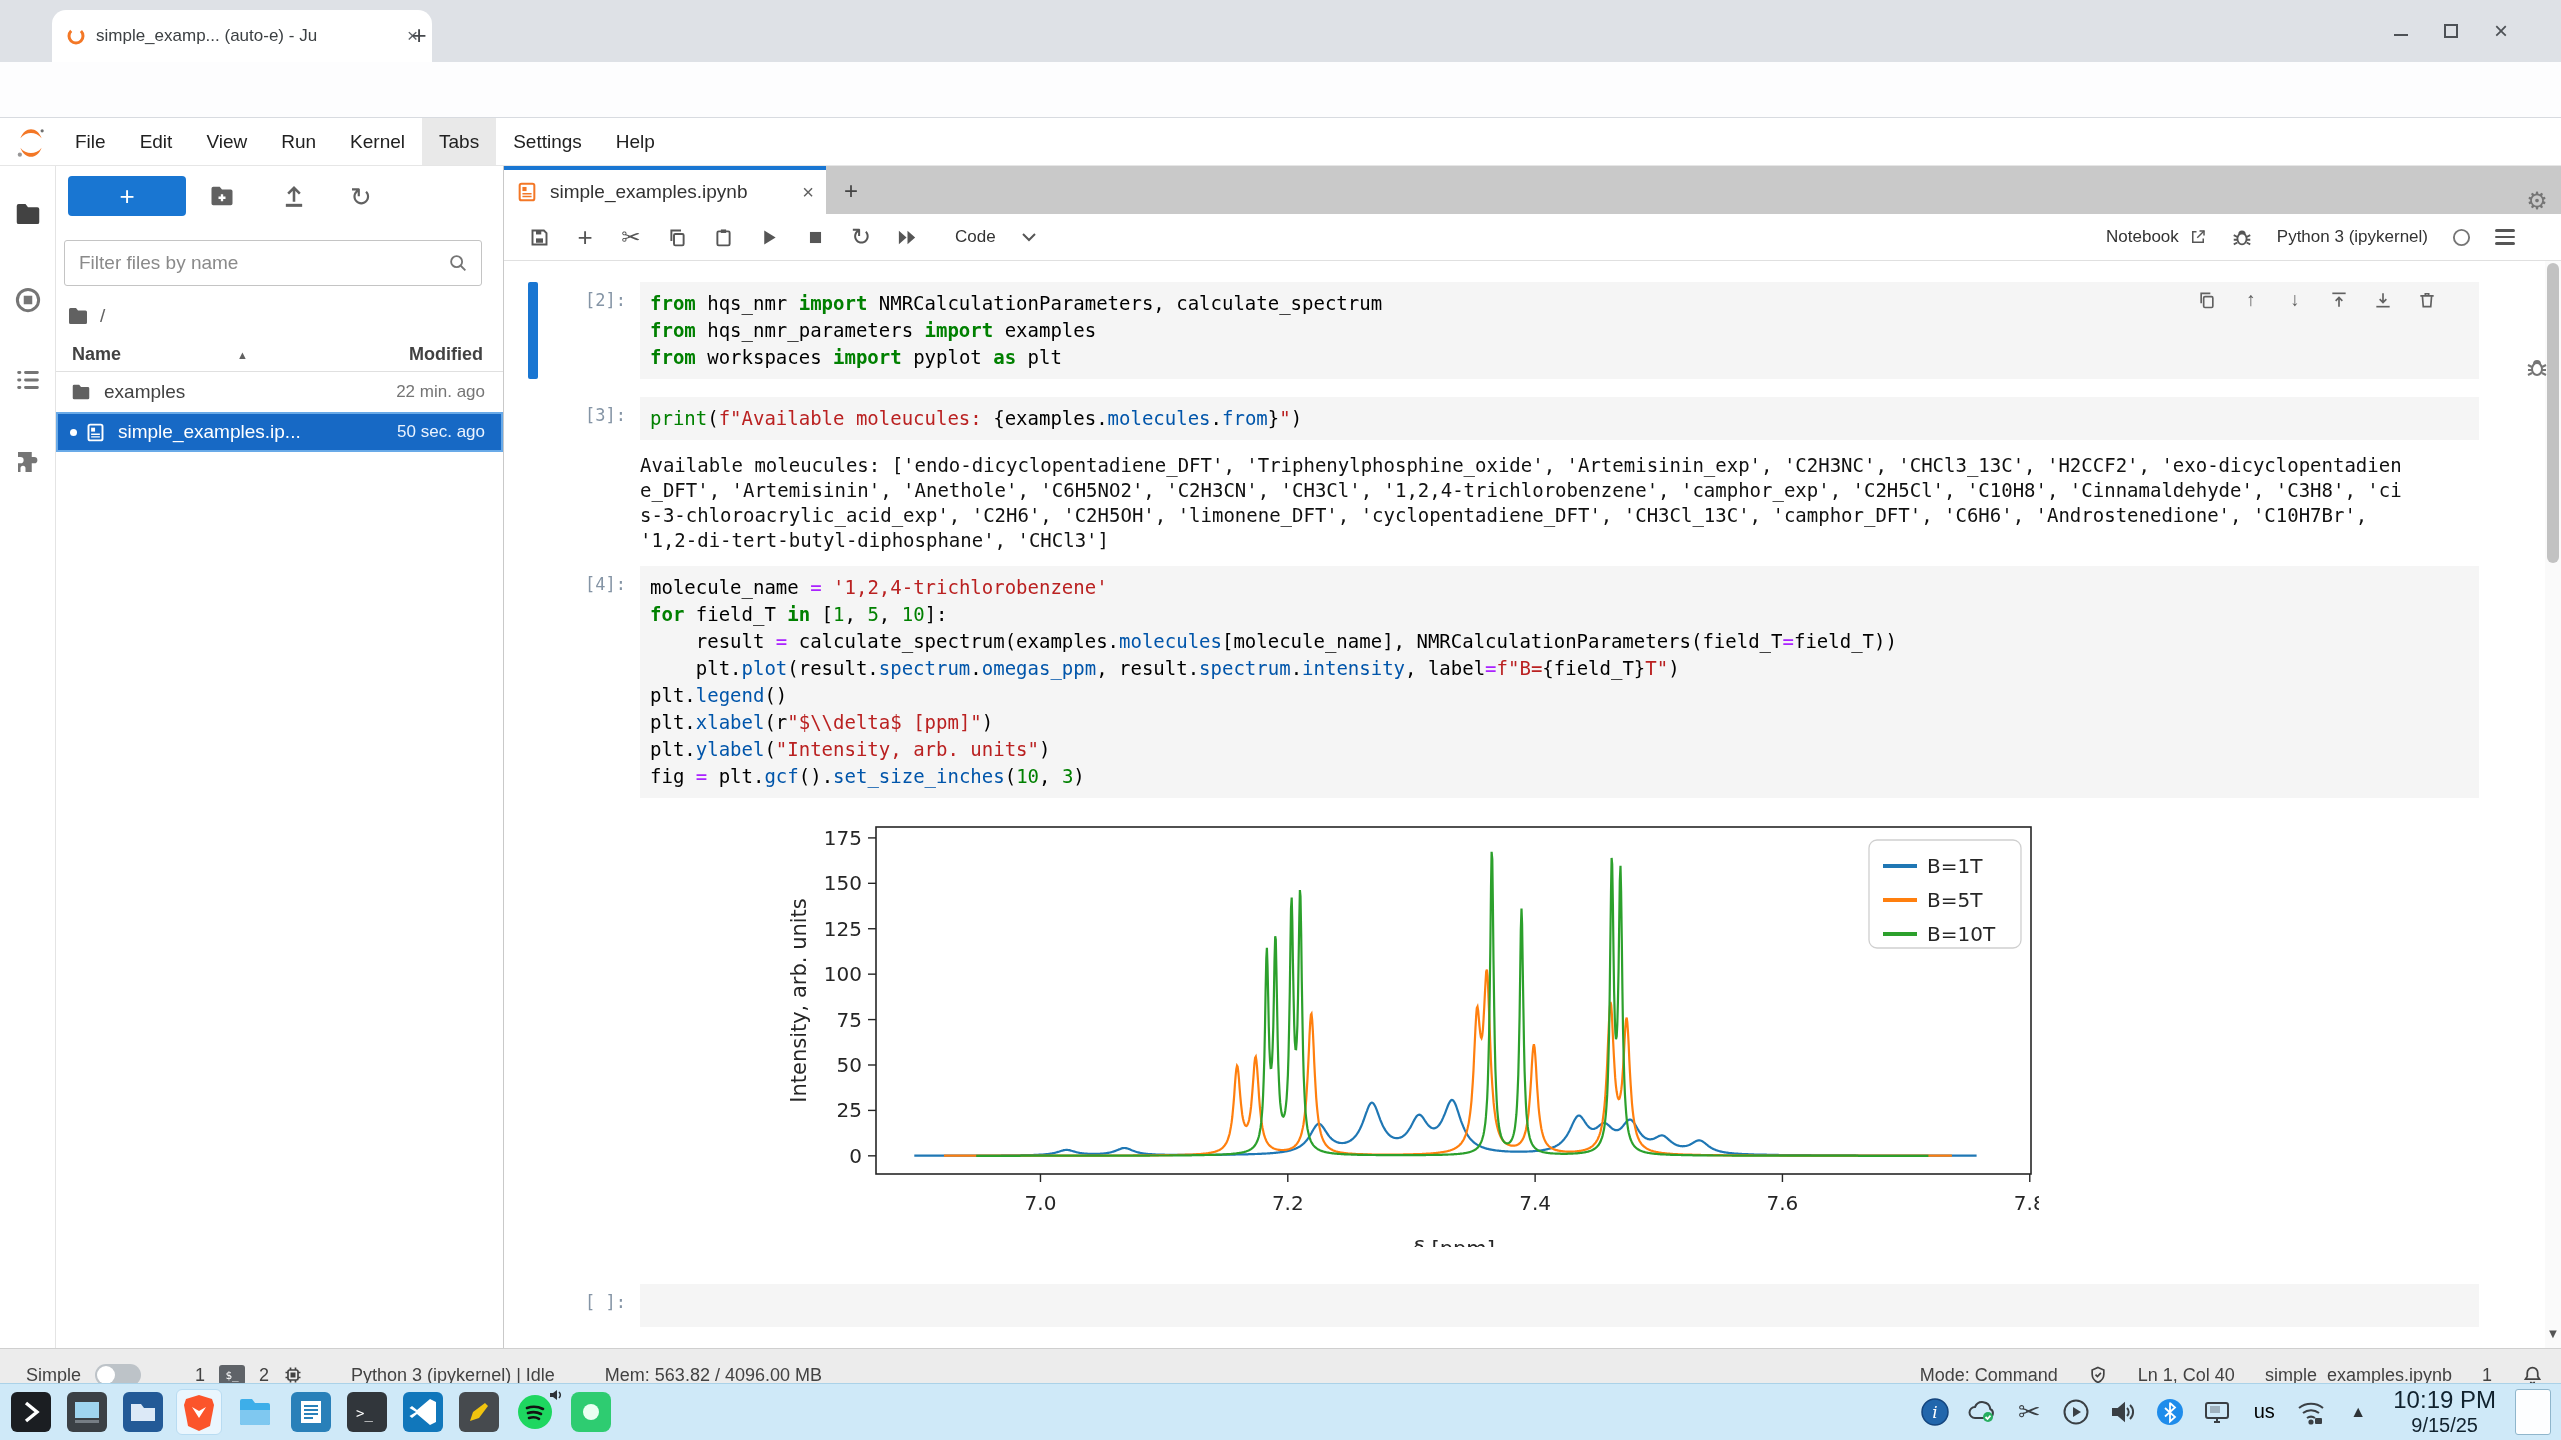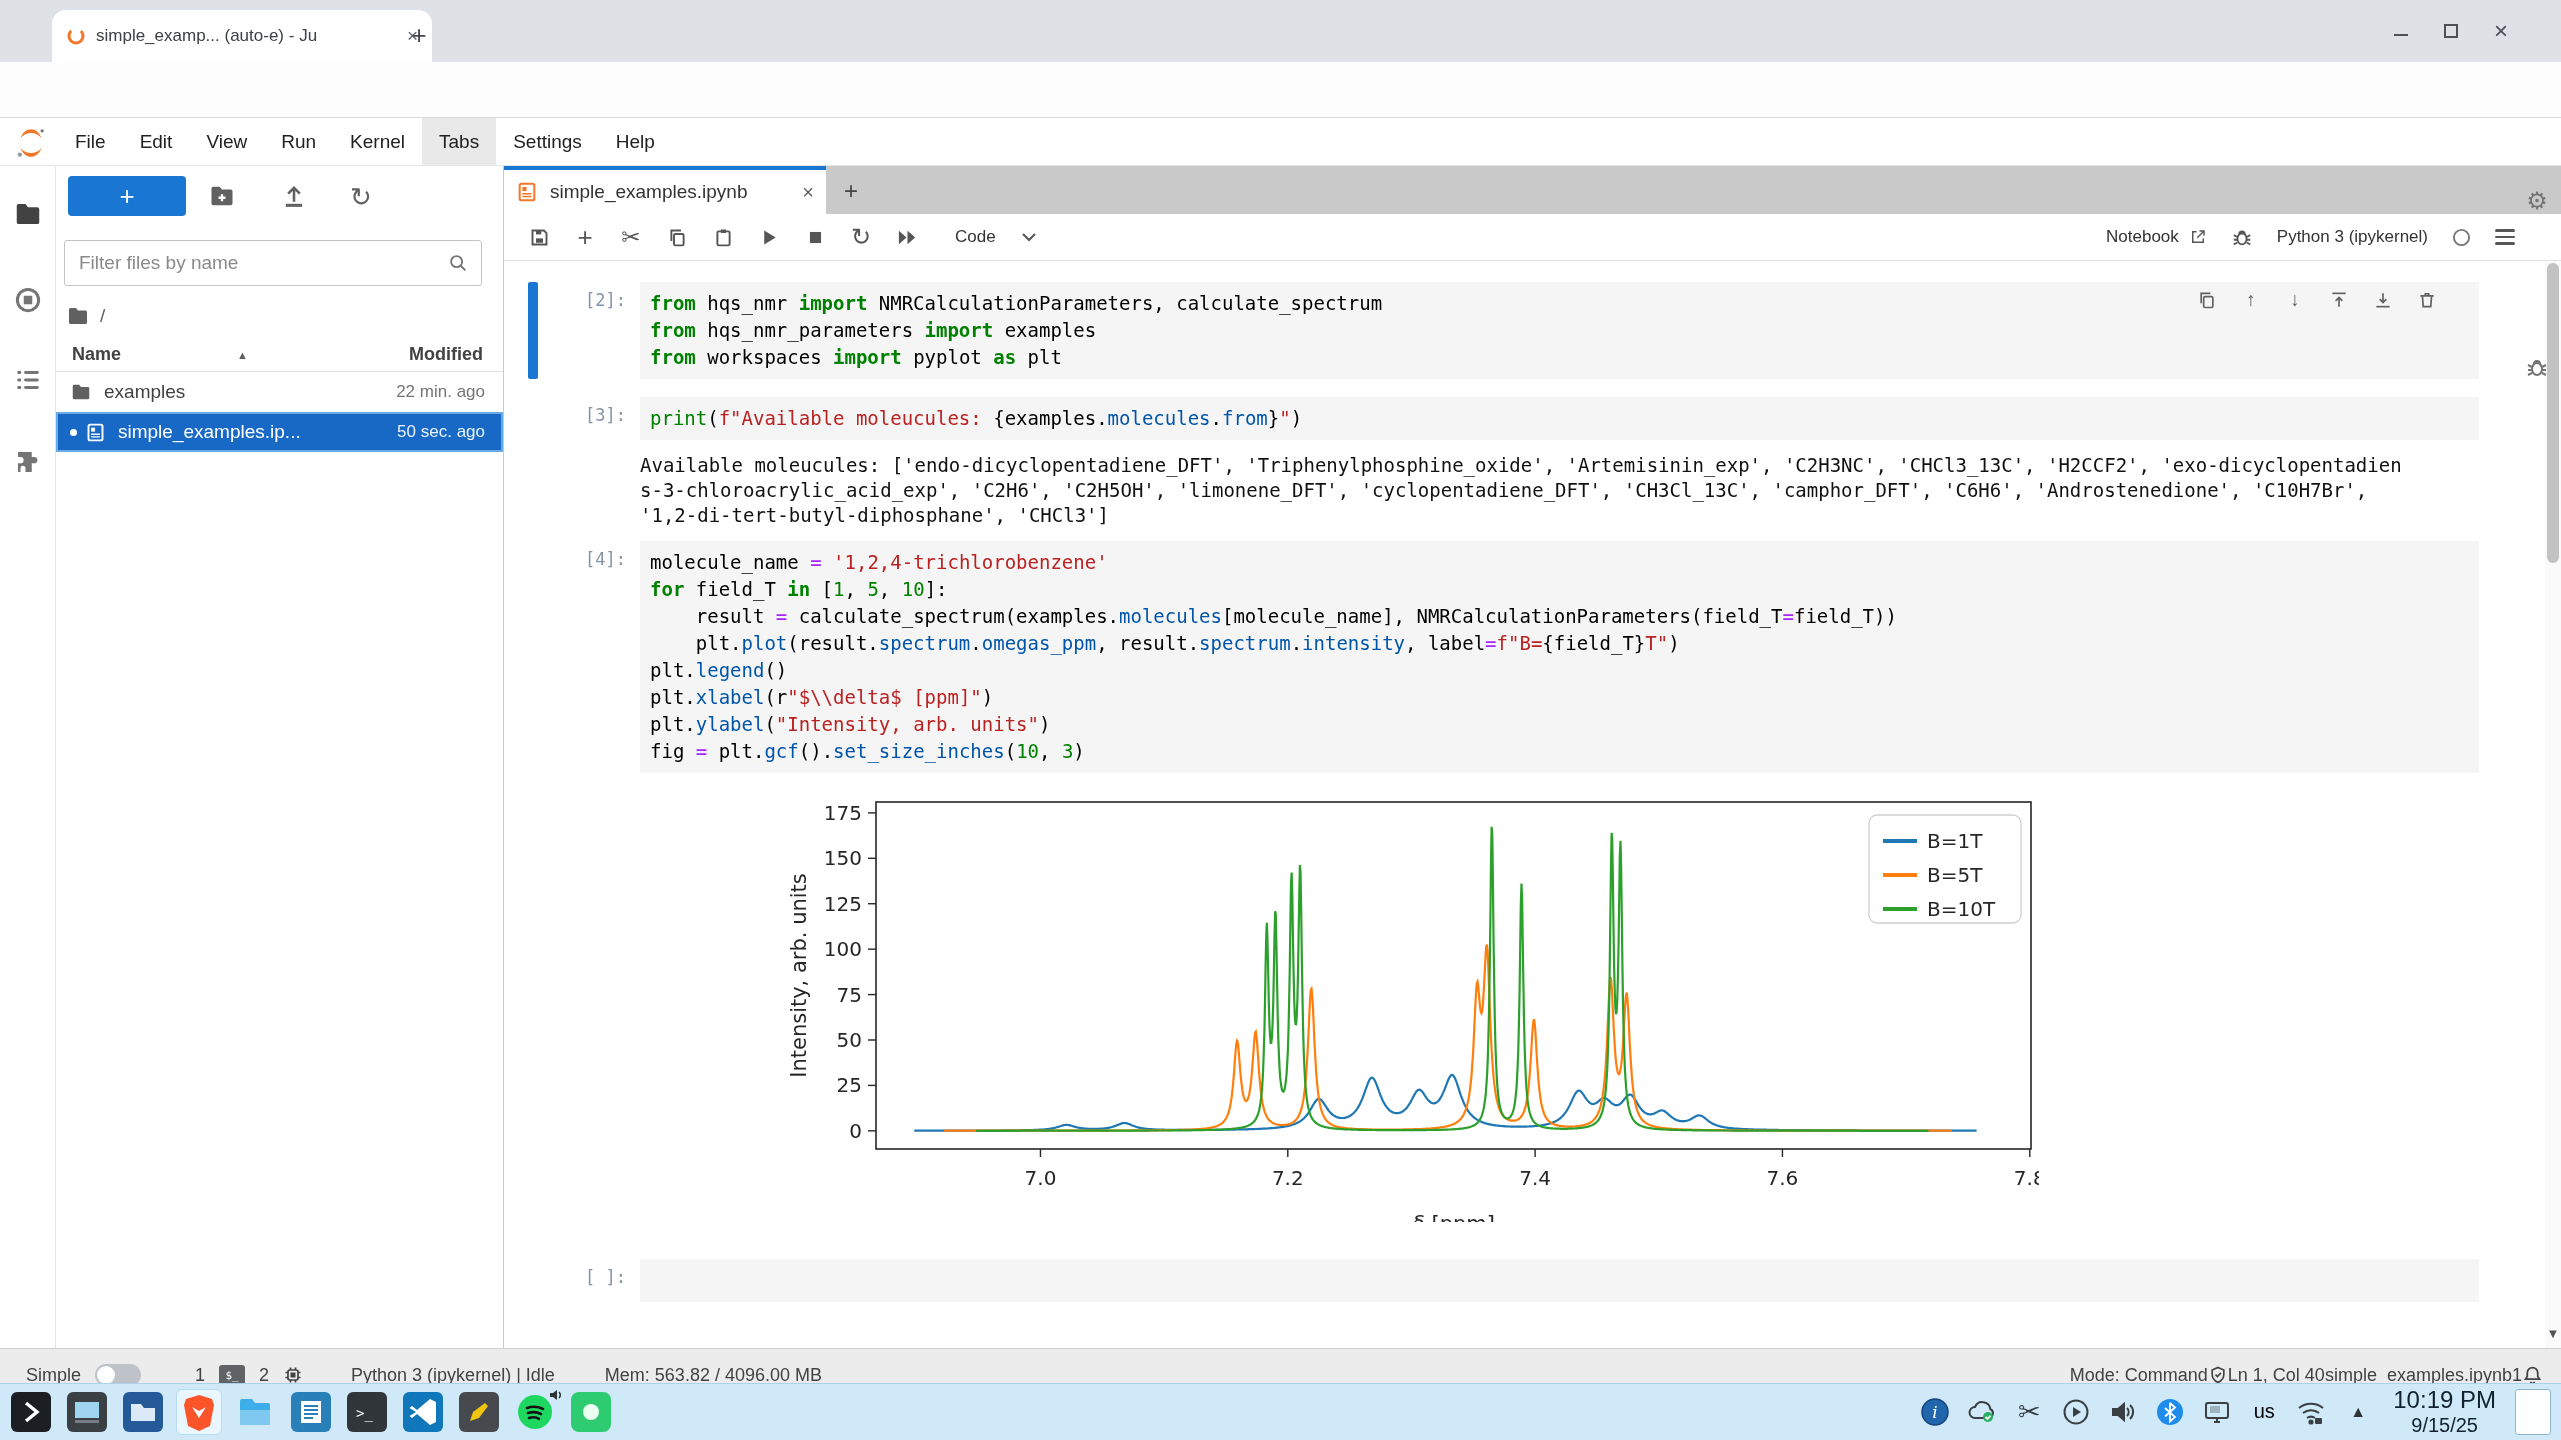--- a/index.html
+++ b/index.html
@@ -90,21 +90,21 @@
   #nbscrollbar{left:2041px;top:95px;width:16px;height:1087px;background:#fafafa;}
   #nbthumb{left:2043px;top:97px;width:12px;height:300px;background:#c2c2c2;border-radius:6px;}
   #nbdown{left:2041px;top:1154px;width:16px;height:26px;display:flex;align-items:center;justify-content:center;
         color:#555;font-size:13px;}
   .rstripicon{left:2524px;width:26px;height:26px;color:#757575;}
 
   
   #statusbar{left:0;top:1348px;width:2561px;height:53px;background:#ececec;border-top:1px solid #cfcfcf;
         box-sizing:border-box;display:flex;align-items:center;font-size:18px;color:#424242;}
   #sb-left{display:flex;align-items:center;gap:14px;margin-left:26px;}
-  #sb-right{display:flex;align-items:center;margin-left:auto;margin-right:18px;}
+  #sb-right{display:flex;align-items:center;gap:30px;margin-left:auto;margin-right:18px;}
   #toggle{width:46px;height:22px;border-radius:11px;background:#bdc3c8;position:relative;}
   #toggle .knob{position:absolute;left:2px;top:2px;width:18px;height:18px;border-radius:50%;background:#fff;}
   #termbadge{width:26px;height:20px;background:#5f6368;border-radius:3px;color:#fff;
         font-family:"DejaVu Sans Mono",monospace;font-size:11px;display:flex;align-items:center;justify-content:center;}
 
   
   #taskbar{left:0;top:1383px;width:2561px;height:57px;background:#cfe9f8;border-top:1px solid #abd2e8;
         box-sizing:border-box;display:flex;align-items:center;}
   #tb-apps{display:flex;align-items:center;gap:10px;margin-left:8px;}
   .apptile{width:46px;height:46px;display:flex;align-items:center;justify-content:center;position:relative;border-radius:6px;}
@@ -496,20 +496,21 @@
             <div class="cellrow" style="margin-top: 18px;">
               <div class="prompt">[3]:</div>
               <div class="codearea">
                 <div class="codeline"><span class="tok-g">print</span><span>(</span><span class="tok-s">f"Available moleucules: </span><span>{examples.</span><span class="tok-b">molecules</span><span>.</span><span class="tok-b">from</span><span>}</span><span class="tok-s">"</span><span>)</span></div>
               </div>
             </div>
             <div class="cellrow" style="margin-top: 13px;">
               <div class="prompt"></div>
               <div style="flex: 1 1 0%; margin-right: 66px;">
                 <div class="outline-mono">Available moleucules: ['endo-dicyclopentadiene_DFT', 'Triphenylphosphine_oxide', 'Artemisinin_exp', 'C2H3NC', 'CHCl3_13C', 'H2CCF2', 'exo-dicyclopentadien</div>
+                <div class="outline-mono">e_DFT', 'Artemisinin', 'Anethole', 'C6H5NO2', 'C2H3CN', 'CH3Cl', '1,2,4-trichlorobenzene', 'camphor_exp', 'C2H5Cl', 'C10H8', 'Cinnamaldehyde', 'C3H8', 'ci</div>
                 <div class="outline-mono">s-3-chloroacrylic_acid_exp', 'C2H6', 'C2H5OH', 'limonene_DFT', 'cyclopentadiene_DFT', 'CH3Cl_13C', 'camphor_DFT', 'C6H6', 'Androstenedione', 'C10H7Br',</div>
                 <div class="outline-mono">'1,2-di-tert-butyl-diphosphane', 'CHCl3']</div>
               </div>
             </div>
             <div class="cellrow" style="margin-top: 13px;">
               <div class="prompt">[4]:</div>
               <div class="codearea">
                 <div class="codeline"><span>molecule_name </span><span class="tok-o">=</span><span> </span><span class="tok-s">'1,2,4-trichlorobenzene'</span></div>
                 <div class="codeline"><span class="tok-k">for</span><span> field_T </span><span class="tok-k">in</span><span> [</span><span class="tok-d">1</span><span>, </span><span class="tok-d">5</span><span>, </span><span class="tok-d">10</span><span>]:</span></div>
                 <div class="codeline"><span>    result </span><span class="tok-o">=</span><span> calculate_spectrum(examples.</span><span class="tok-b">molecules</span><span>[molecule_name], NMRCalculationParameters(field_T</span><span class="tok-o">=</span><span>field_T))</span></div>

